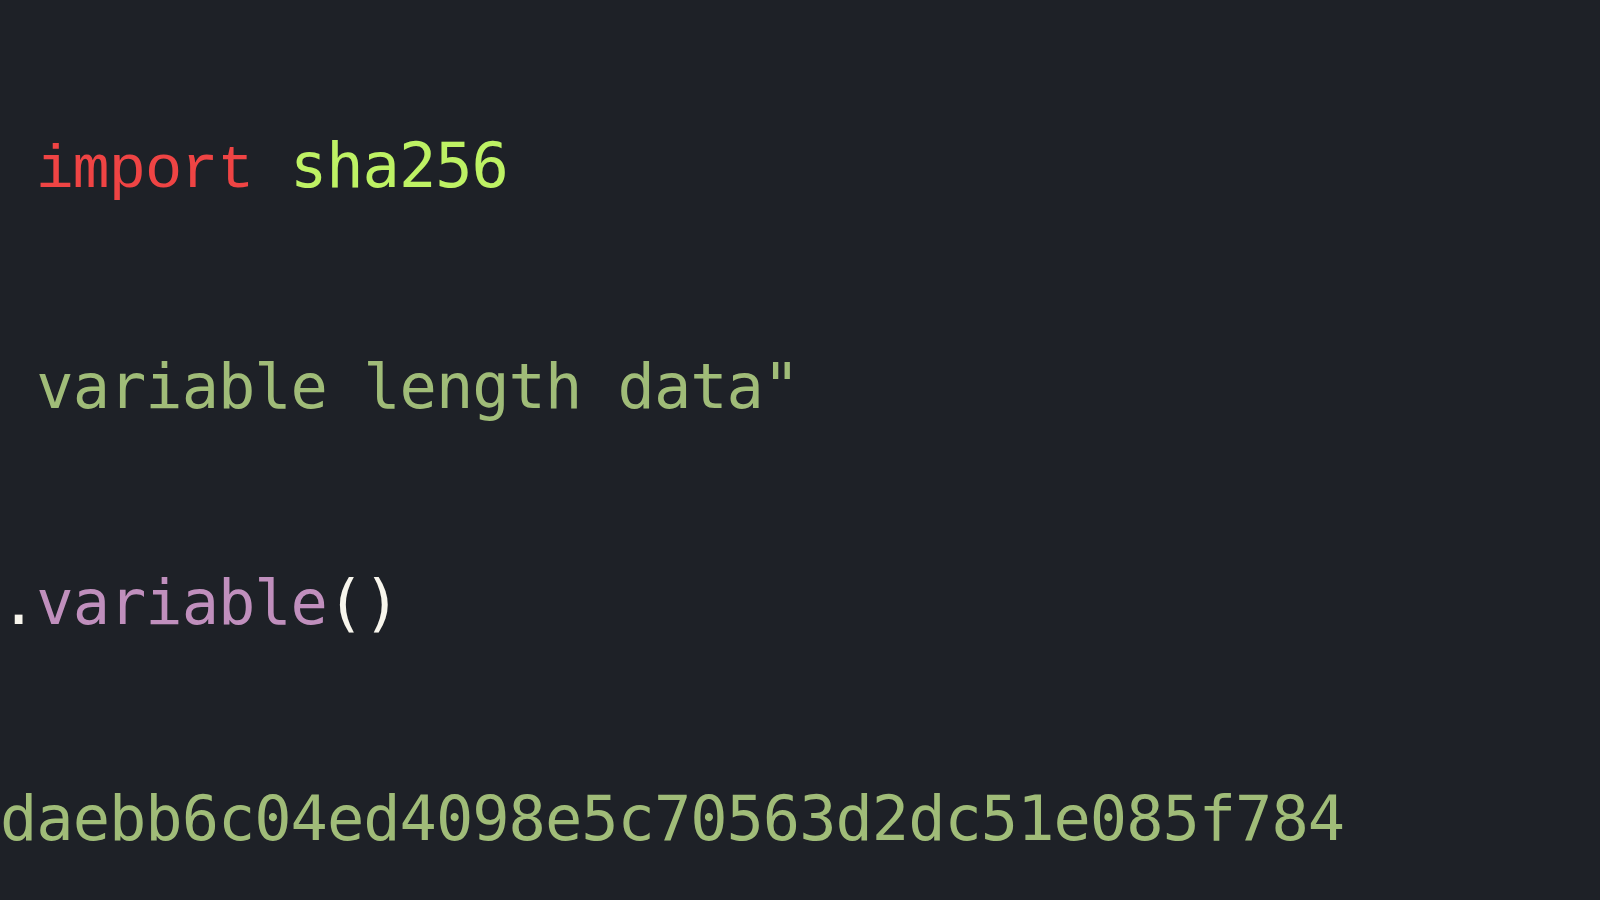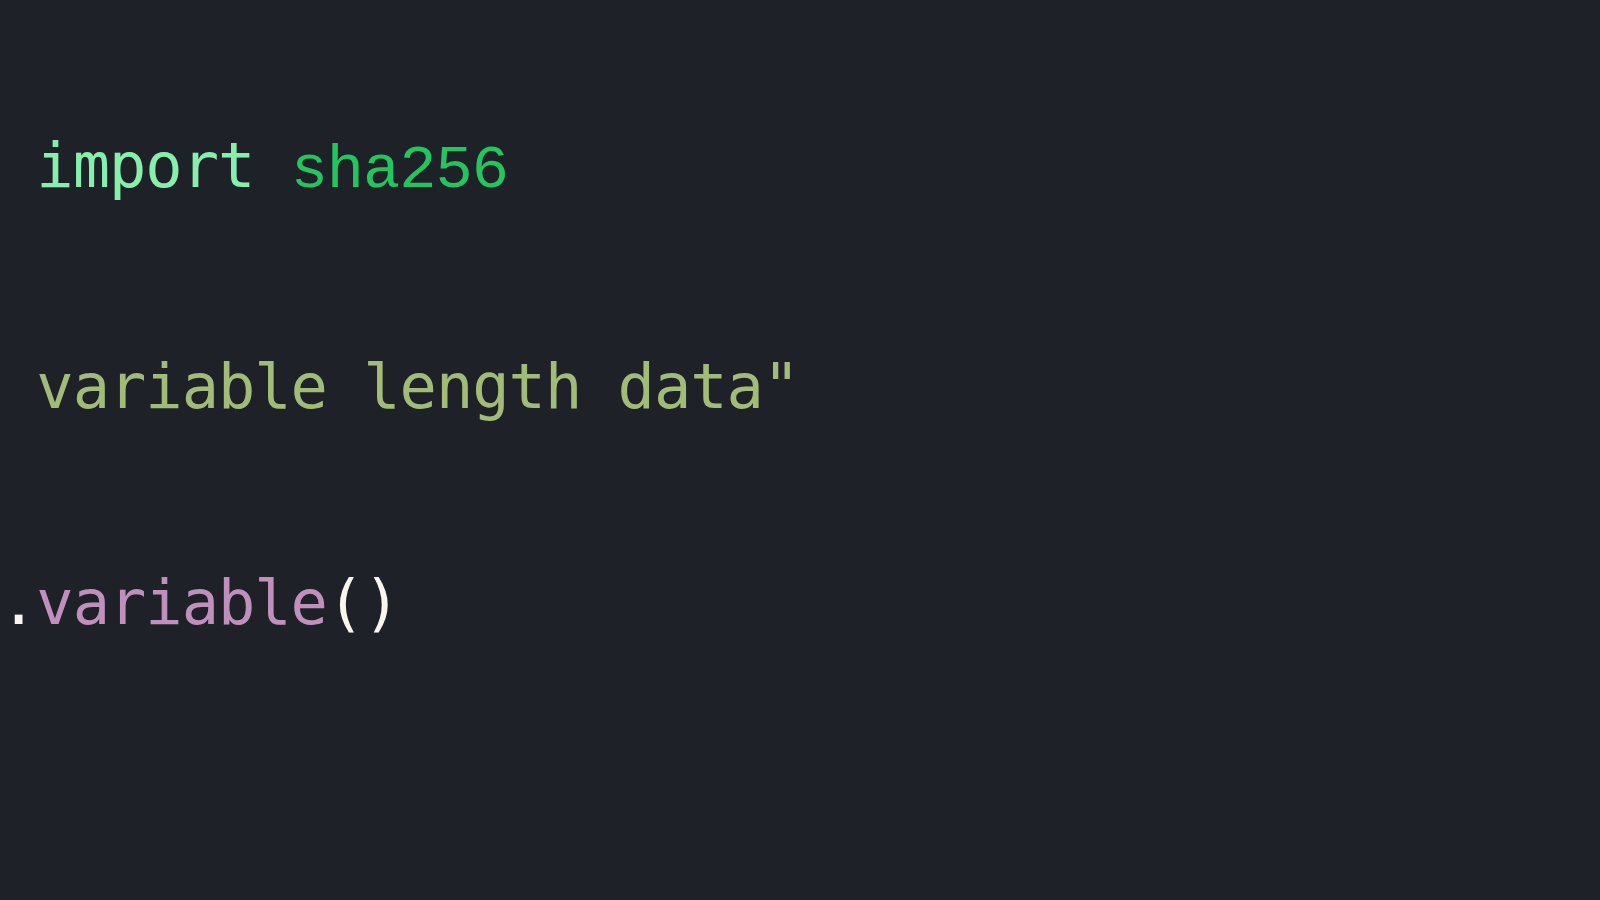--- a/index.html
+++ b/index.html
@@ -14,30 +14,31 @@
     font-family: "SFMono-Regular", "SF Mono", Menlo, Consolas, "DejaVu Sans Mono", monospace;
     font-size: 62px;
     line-height: 108px;
     letter-spacing: -1px;
     white-space: pre;
     color: #f8f6ed;
     padding-top: 4px;
     padding-left: 0;
   }
   .line { display: block; }
-  .tok-keyword   { color: #86efac; }
-  .tok-module    { color: #22c55e; font-family: Liberation Mono, monospace; }
+  .tok-keyword   { color: #ef4444; font-family: Liberation Mono, monospace; }
+  .tok-module    { color: #bef264; }
   .tok-string    { color: #a0bc78; }
   .tok-method    { color: #c08fbd; }
   .tok-punct     { color: #f8f6ed; }
   .tok-plain     { color: #f8f6ed; }
 </style>
 </head>
 <body>
 
 <div class="editor">
 <span class="line"><span class="tok-plain"> </span><span class="tok-keyword">import</span><span class="tok-plain"> </span><span class="tok-module">sha256</span></span>
 <span class="line"><span class="tok-plain"> </span><span class="tok-string">variable length data"</span></span>
 <span class="line"><span class="tok-punct">.</span><span class="tok-method">variable</span><span class="tok-punct">()</span></span>
+<span class="line"><span class="tok-string">daebb6c04ed4098e5c70563d2dc51e085f784</span></span>
 
 
 
 </div>
 
 </body></html>

